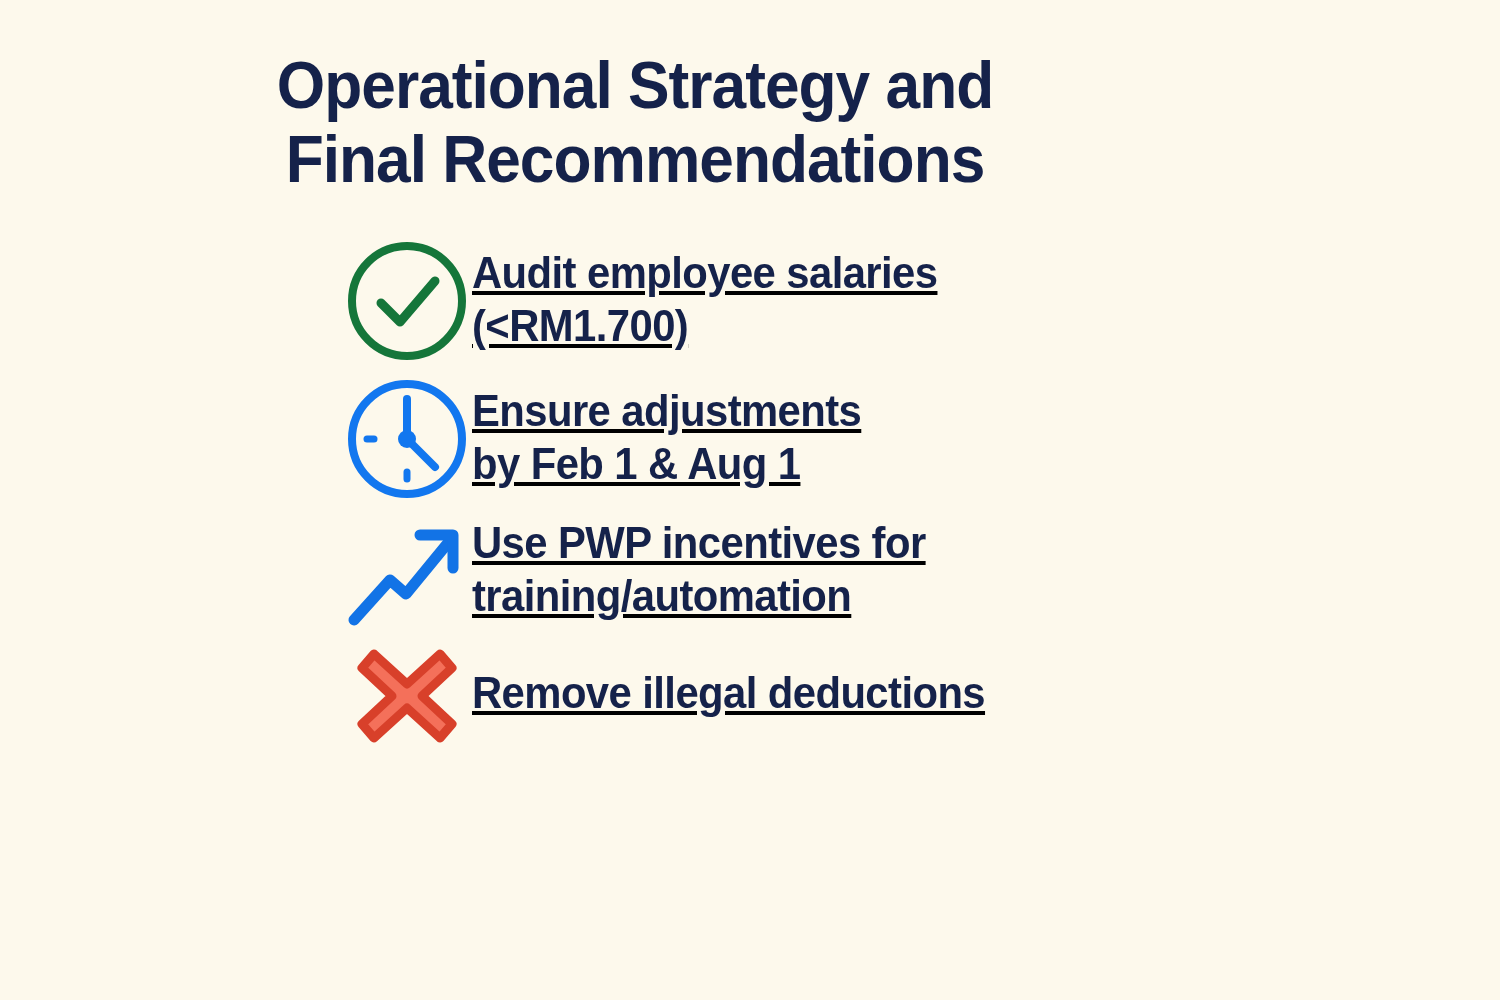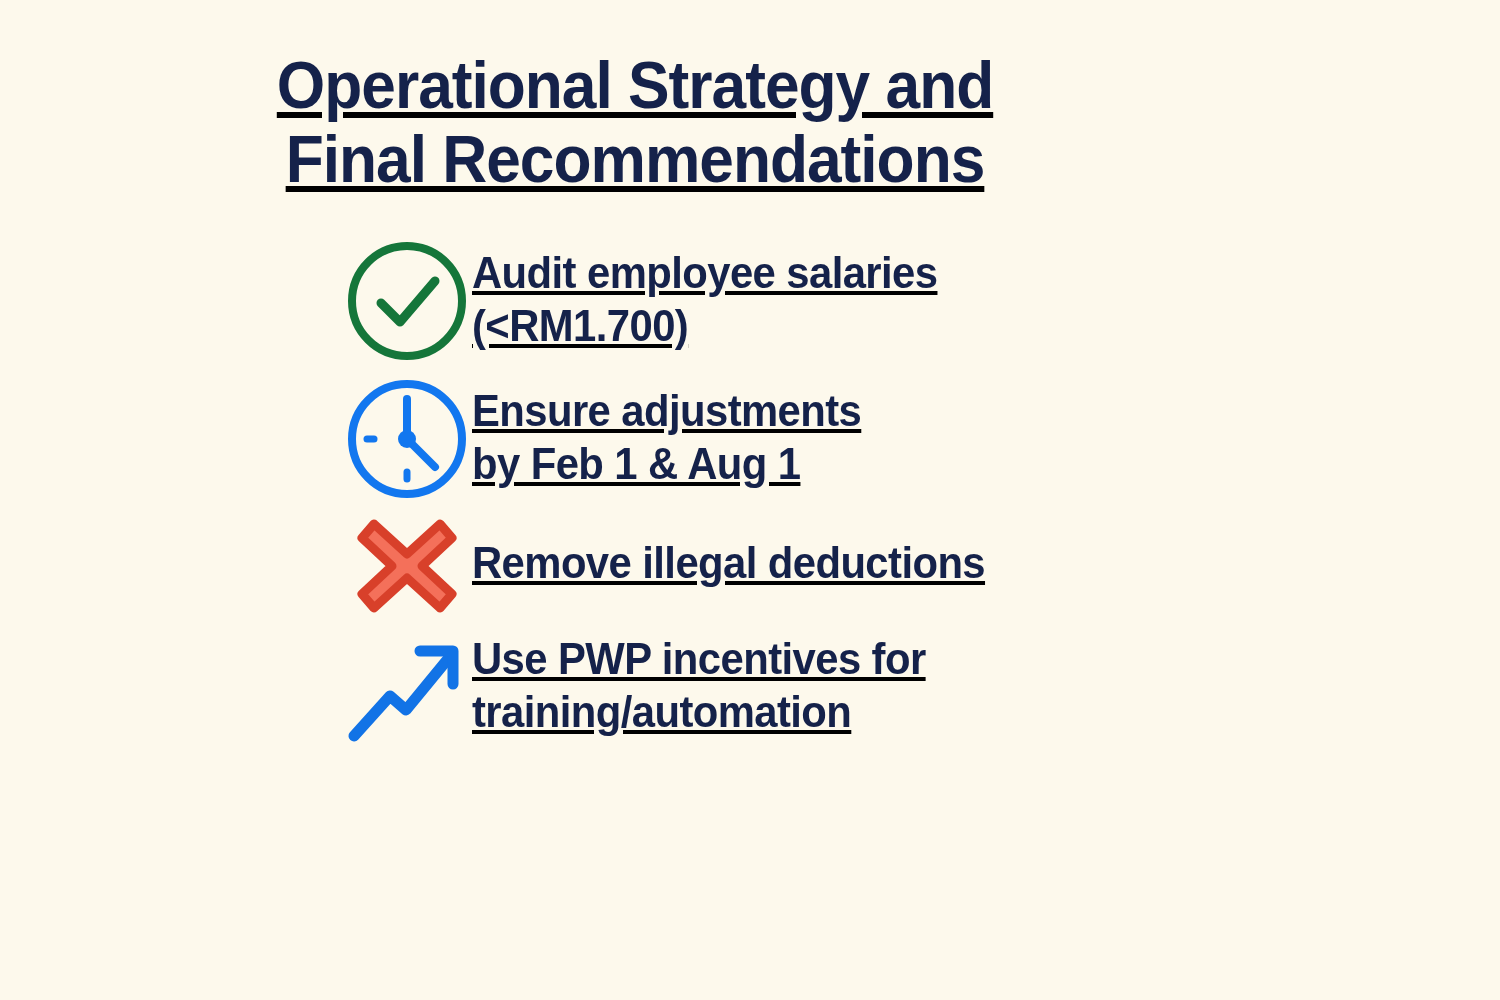--- a/index.html
+++ b/index.html
@@ -24,21 +24,20 @@
 
   
   #title-block {
     position: absolute;
     left: 0;
     top: 48px;
     width: 1500px;
     text-align: center;
     padding-right: 230px;
     box-sizing: border-box;
-    text-decoration: underline;
   }
   .title-line {
     display: block;
     color: #15224a;
     font-size: 67px;
     font-weight: bold;
     line-height: 74px;
     letter-spacing: -1.1px;
     transform: scaleX(0.93);
     transform-origin: center center;
@@ -126,34 +125,34 @@
           <circle cx="62" cy="62" r="9" fill="#1277ef"></circle>
           <path d="M22 62 L29 62" fill="none" stroke="#1277ef" stroke-width="7" stroke-linecap="round"></path>
           <path d="M62 95 L62 102" fill="none" stroke="#1277ef" stroke-width="7" stroke-linecap="round"></path>
         </svg>
       </span>
       <span class="rec-text">Ensure adjustments
 by Feb 1 &amp; Aug 1</span>
     </div>
 
 
-    <div class="rec-item item-3">
-      <span class="rec-icon">
-        <svg width="106" height="100" viewBox="0 0 106 100" aria-hidden="true">
-          <path d="M20 8 L53 38 L86 8 L98 22 L68 50 L98 78 L86 92 L53 62 L20 92 L8 78 L38 50 L8 22 Z" fill="#f4705a" stroke="#d8402a" stroke-width="9" stroke-linejoin="round"></path>
-        </svg>
-      </span>
-      <span class="rec-text">Remove illegal deductions</span>
-    </div>
-
     <div class="rec-item item-4">
       <span class="rec-icon">
         <svg width="122" height="110" viewBox="0 0 122 110" aria-hidden="true">
           <path d="M8 102 L44 62 L60 76 L106 20" fill="none" stroke="#1273e6" stroke-width="11" stroke-linecap="round" stroke-linejoin="round"></path>
           <path d="M74 17 L107 17 L107 50" fill="none" stroke="#1273e6" stroke-width="11" stroke-linecap="round" stroke-linejoin="round"></path>
         </svg>
       </span>
       <span class="rec-text">Use PWP incentives for
 training/automation</span>
     </div>
 
+    <div class="rec-item item-3">
+      <span class="rec-icon">
+        <svg width="106" height="100" viewBox="0 0 106 100" aria-hidden="true">
+          <path d="M20 8 L53 38 L86 8 L98 22 L68 50 L98 78 L86 92 L53 62 L20 92 L8 78 L38 50 L8 22 Z" fill="#f4705a" stroke="#d8402a" stroke-width="9" stroke-linejoin="round"></path>
+        </svg>
+      </span>
+      <span class="rec-text">Remove illegal deductions</span>
+    </div>
+
   </div>
 </div>
 
 </body></html>

